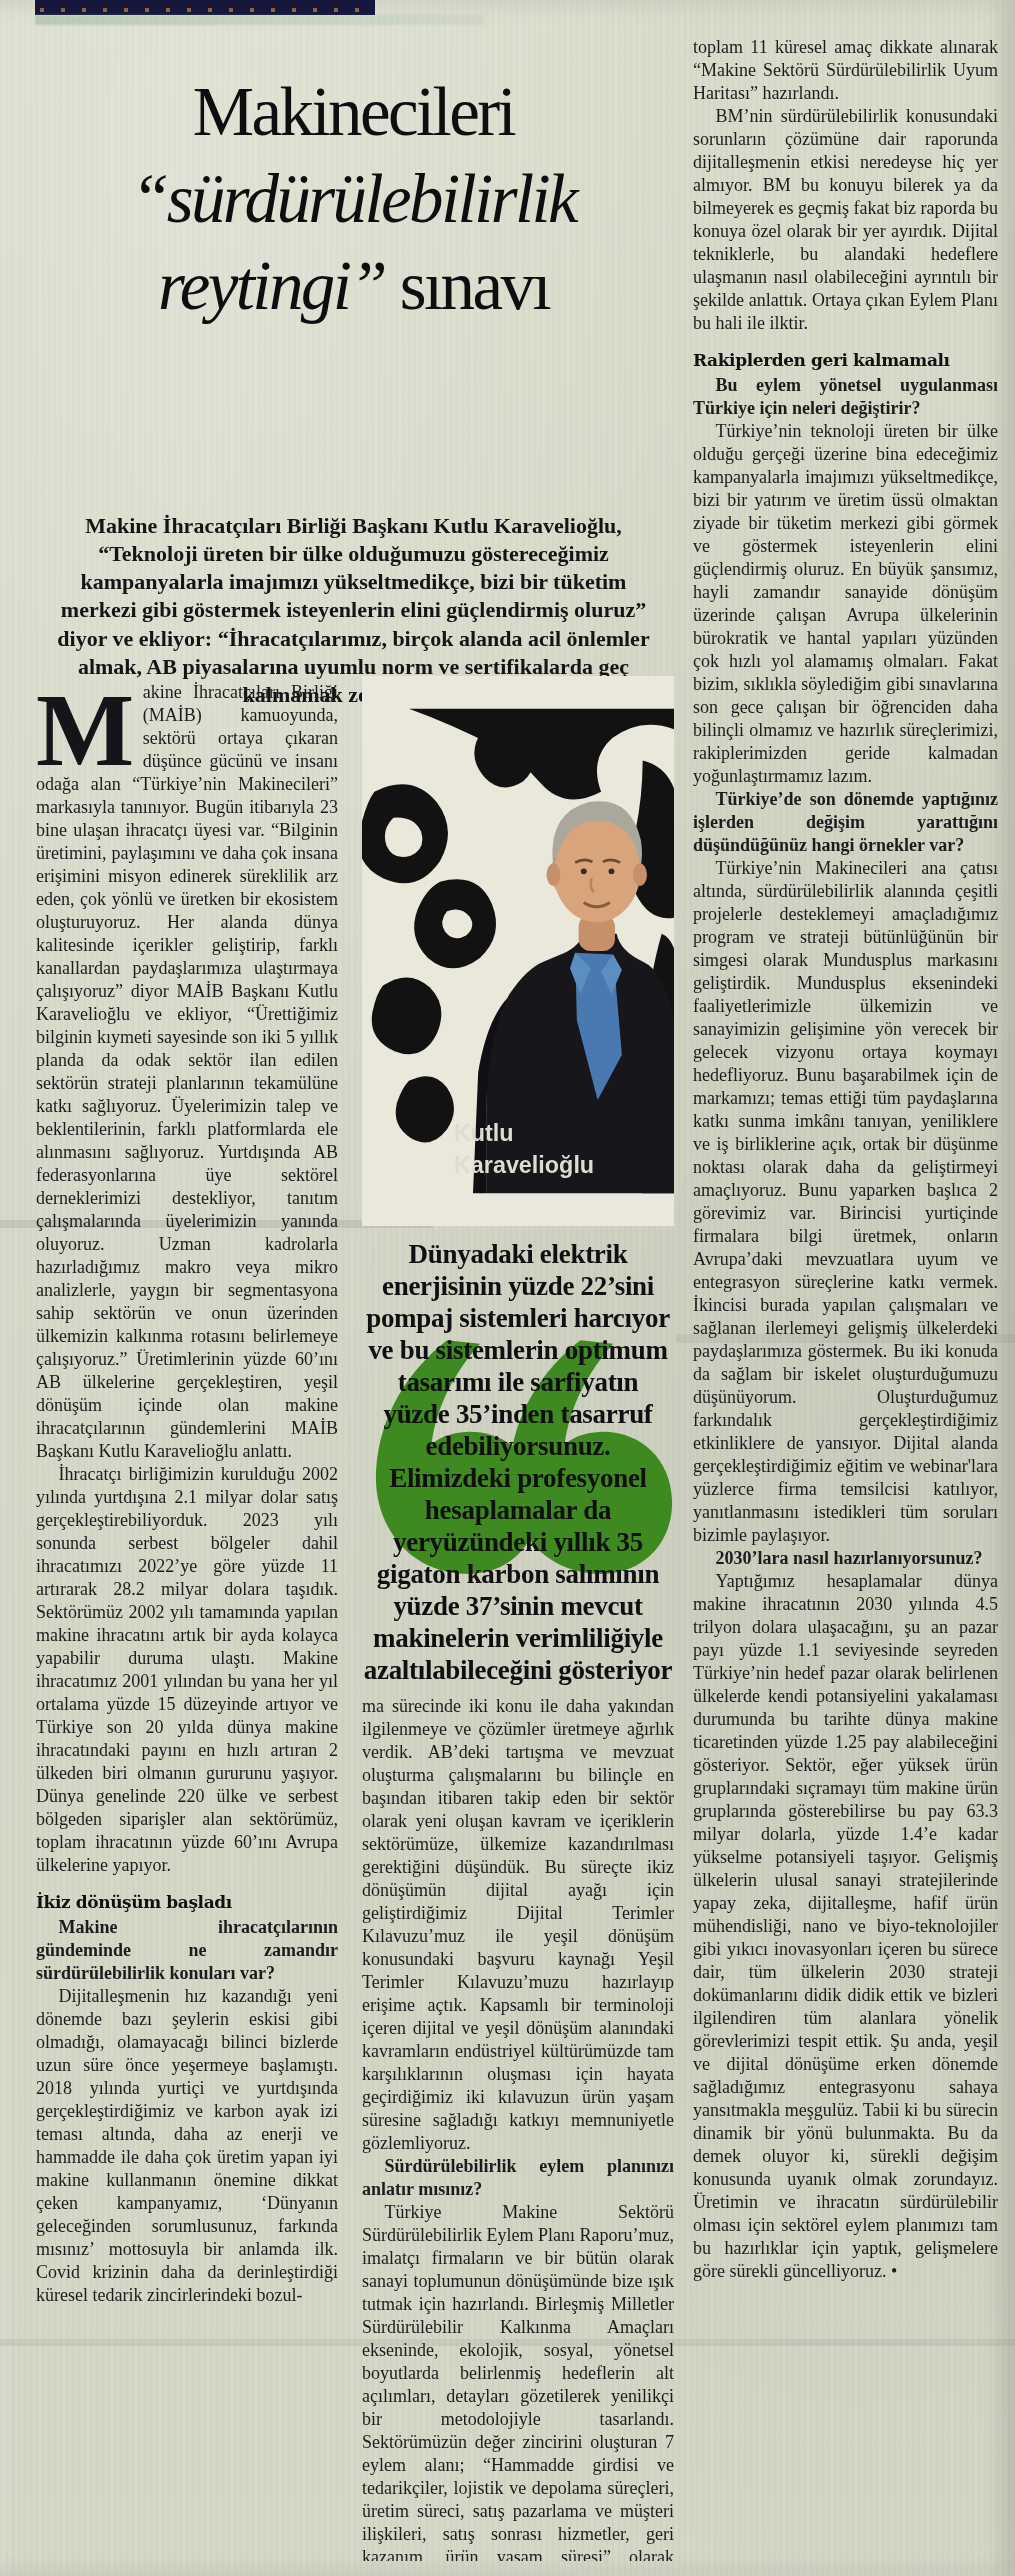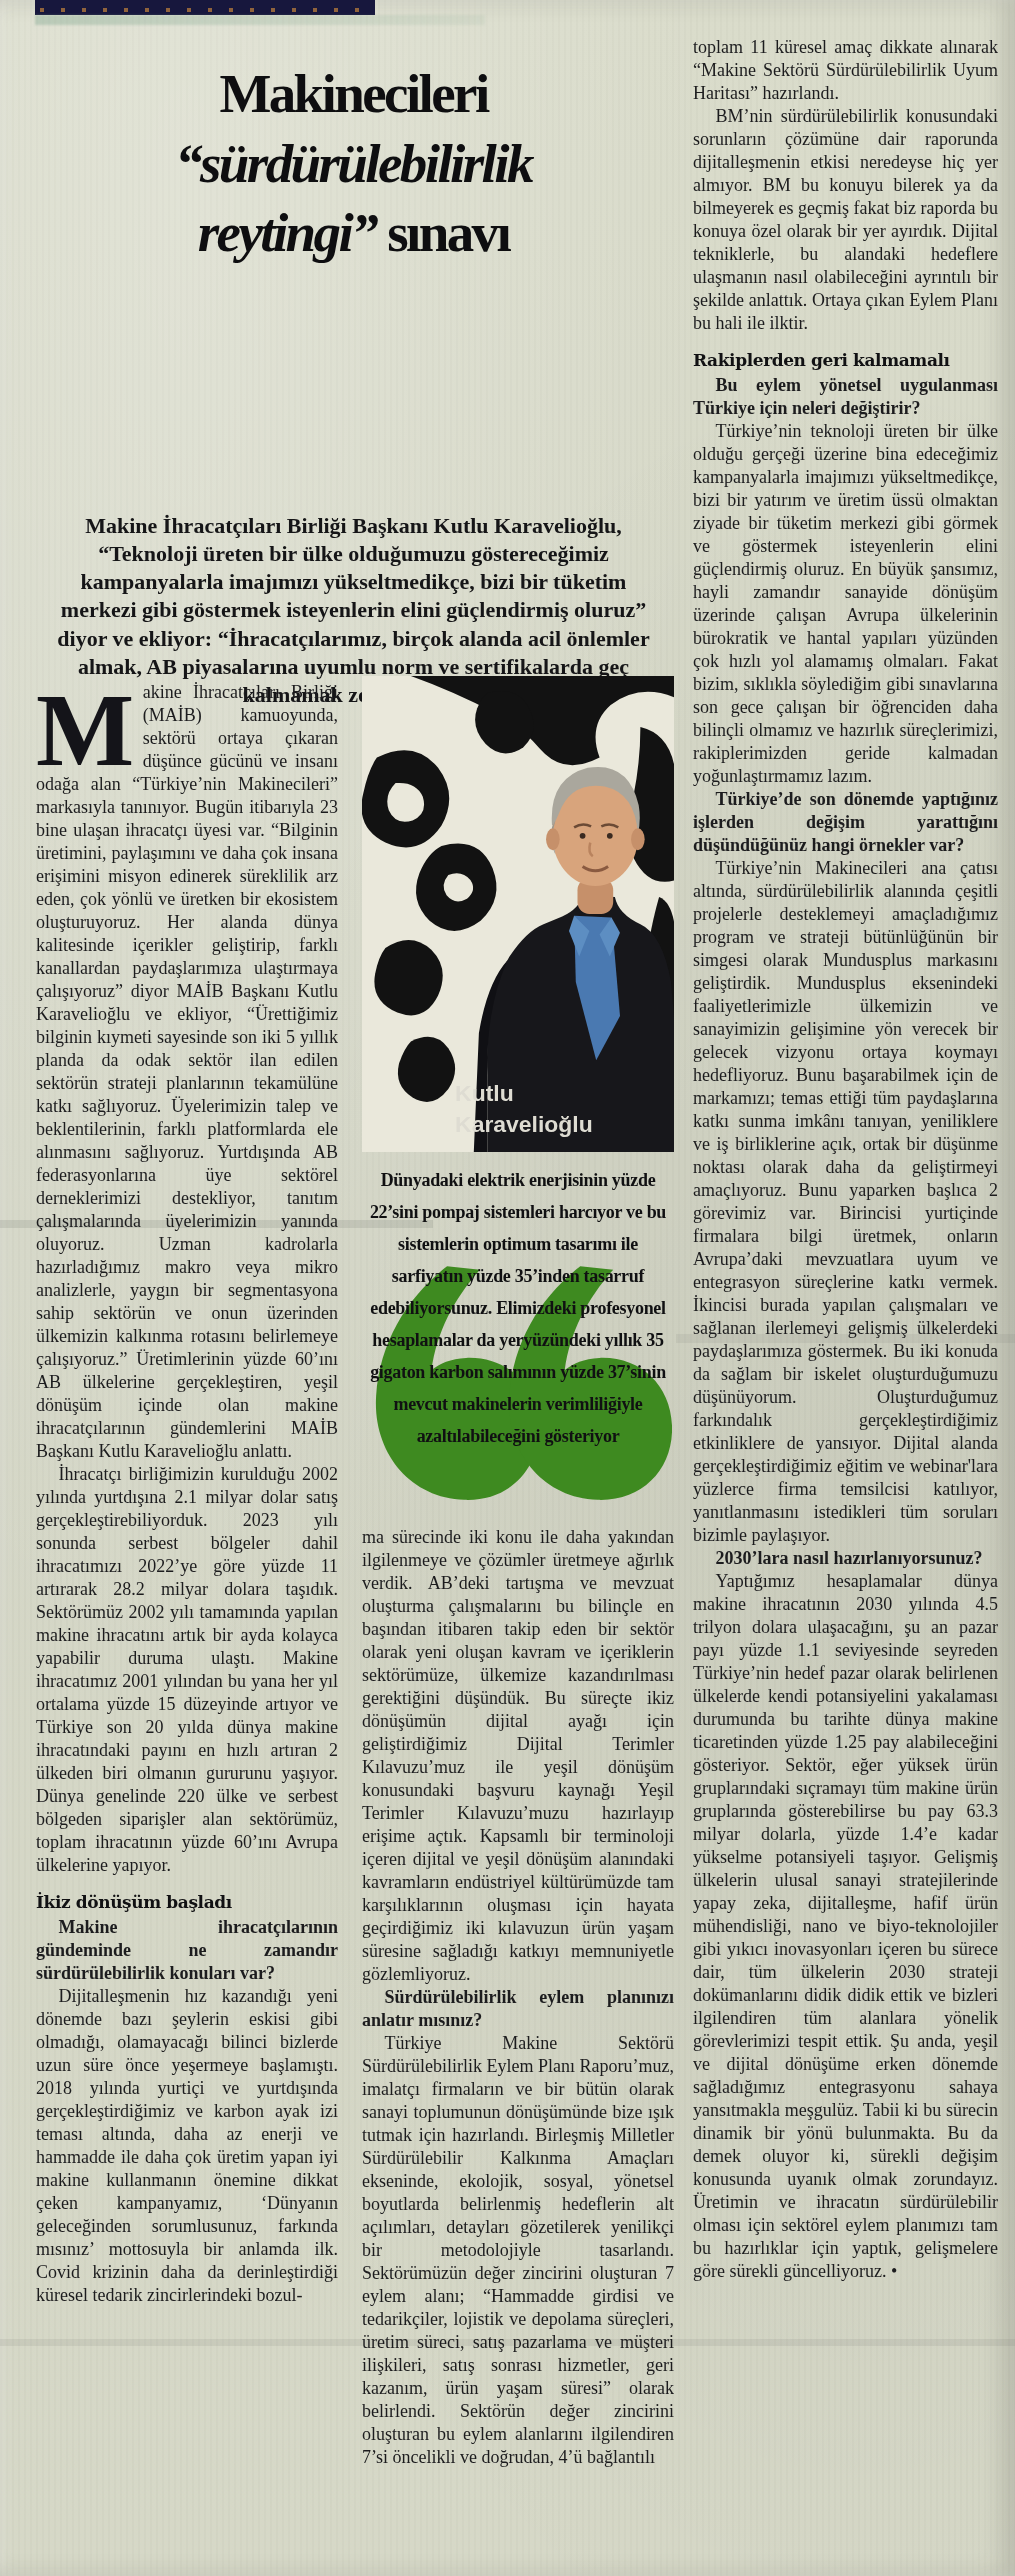--- a/index.html
+++ b/index.html
@@ -22,21 +22,21 @@
   .smudge{position:absolute;left:35px;top:14.7px;width:450px;height:10.4px;
     background:linear-gradient(90deg,rgba(125,165,140,.38),rgba(125,165,140,.10));filter:blur(0.9px);}
   
   .band{position:absolute;pointer-events:none;}
   .band.b1{left:0;top:1220px;width:433px;height:7.8px;background:rgba(85,90,85,.14);}
   .band.b2{left:0;top:2339px;width:1015px;height:7px;background:rgba(85,90,85,.10);}
   .band.b3{left:676px;top:1334px;width:340px;height:8.7px;background:rgba(85,90,85,.09);}
 
   .headline{
     position:absolute;left:36px;top:22.5px;width:635px;text-align:center;
-    font-weight:bold;font-size:55px;line-height:1.26;letter-spacing:-2.6px;color:#0e0e10;
+    font-weight:normal;font-size:69px;line-height:1.26;letter-spacing:-2.6px;color:#0e0e10;
   }
   .headline .ital{font-style:italic;}
   .standfirst{
     position:absolute;left:45px;top:490px;width:617px;text-align:center;
     font-weight:bold;font-size:22px;line-height:1.28;color:#151517;
   }
 
   .col{position:absolute;text-align:justify;font-size:18px;line-height:23px;}
   .col1{left:36px;top:681px;width:302px;height:1878px;overflow:hidden;}
   .col2{left:362px;top:676px;width:312px;height:1885px;overflow:hidden;}
@@ -48,28 +48,28 @@
   h3.subhead{
     font-family:"DejaVu Serif",serif;font-weight:bold;font-size:17px;line-height:1.1;
     margin:15.6px 0 5.2px;text-indent:0;letter-spacing:-0.4px;color:#111113;text-align:left;
   }
   .dropcap{
     float:left;font-weight:bold;font-size:104px;line-height:.8;
     padding:7px 8.7px 0 0;color:#141419;
   }
 
   
-  .photo{position:relative;width:322px;margin-left:-5.2px;height:476px;overflow:hidden;
+  .photo{position:relative;width:322px;margin-left:-5.2px;height:550px;overflow:hidden;
     background:#eae8dc;}
   .photo svg{display:block;width:100%;height:100%;}
 
   
   .pullquote{position:relative;margin:12px 0 8.7px;min-height:353px;text-align:center;}
   .pq-marks{position:absolute;left:50%;top:102px;transform:translateX(-50%);z-index:0;pointer-events:none;}
-  .pq-text{position:relative;z-index:1;font-weight:bold;font-size:18px;line-height:32px;
+  .pq-text{position:relative;z-index:1;font-weight:bold;font-size:27px;line-height:32px;
     letter-spacing:-0.3px;color:#101012;font-family:"Liberation Serif",serif;}
 </style>
 </head>
 <body>
 
 <div class="page">
 
   <div class="mast">
     <div class="dots"></div>
   </div>

